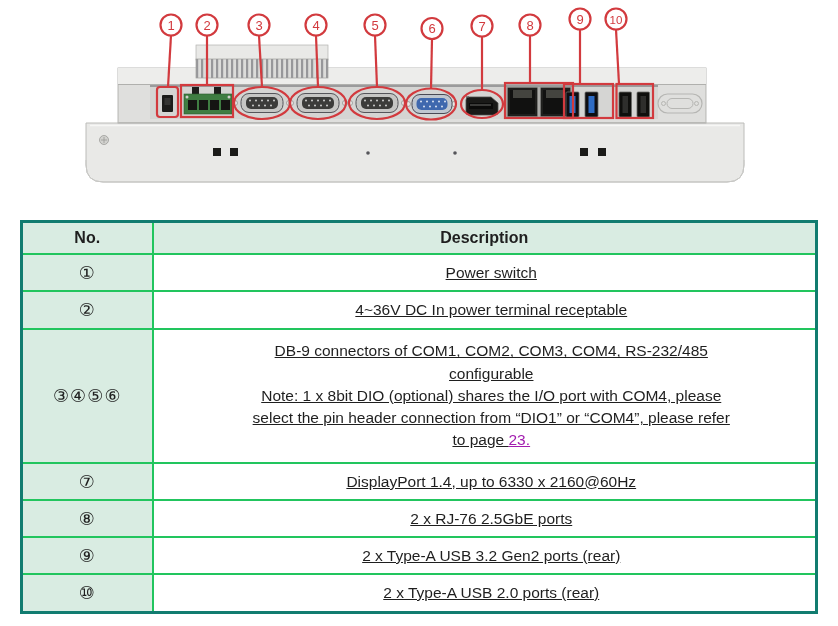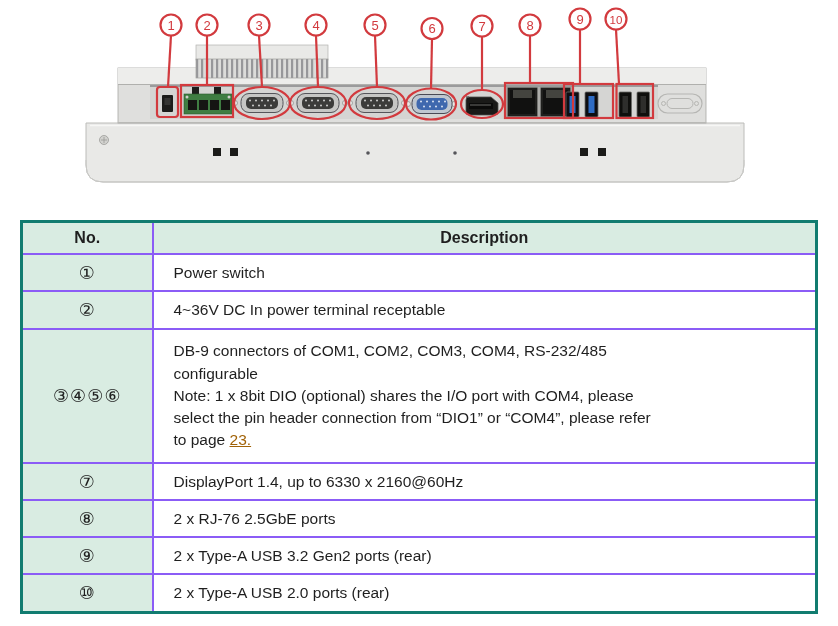--- a/index.html
+++ b/index.html
@@ -2,31 +2,31 @@
 <html><head>
 <meta charset="utf-8">
 <style>
   html,body{margin:0;padding:0;background:#ffffff;}
   body{width:838px;height:626px;font-family:"Liberation Sans","DejaVu Sans",sans-serif;color:#1f1f1f;}
   .page{position:relative;width:838px;height:626px;background:#fff;overflow:hidden;}
   .diagram-wrap{width:838px;height:212px;}
   
   table.ports{border-collapse:collapse;table-layout:fixed;width:798px;margin:8px 0 0 20px;
     border:3px solid #117c70;font-size:15.5px;color:#1f1f1f;}
-  table.ports td,table.ports th{border:2px solid #8b5cf6;vertical-align:middle;}
+  table.ports td,table.ports th{border:2px solid #22c55e;vertical-align:middle;}
   th.no-h,th.desc-h{background:#d9ece2;font-weight:bold;font-size:16px;text-align:center;height:30px;padding:0;}
   td.no-cell{background:#d9ece2;text-align:center;font-size:18px;letter-spacing:1px;padding:0;}
-  td.desc-cell{background:#ffffff;text-align:left;padding:2px 6px 2px 20px;}
+  td.desc-cell{background:#ffffff;text-align:center;padding:2px 6px 2px 20px;text-decoration:underline;}
   col.c-no{width:131px;}
   tr.r-std{height:37px;}
   tr.r-2{height:38px;}
   tr.r-big{height:134px;}
   tr.r-last{height:38px;}
   .mline{line-height:22.2px;}
-  a.pg-link{color:#a16207;text-decoration:underline;cursor:pointer;}
+  a.pg-link{color:#a21caf;text-decoration:underline;cursor:pointer;}
 </style>
 </head>
 <body>
 
 <div class="page">
 
   <div class="diagram-wrap">
   <svg width="838" height="212" viewBox="0 0 838 212">
     <defs>
       <pattern id="fins" width="5" height="20" patternUnits="userSpaceOnUse">

